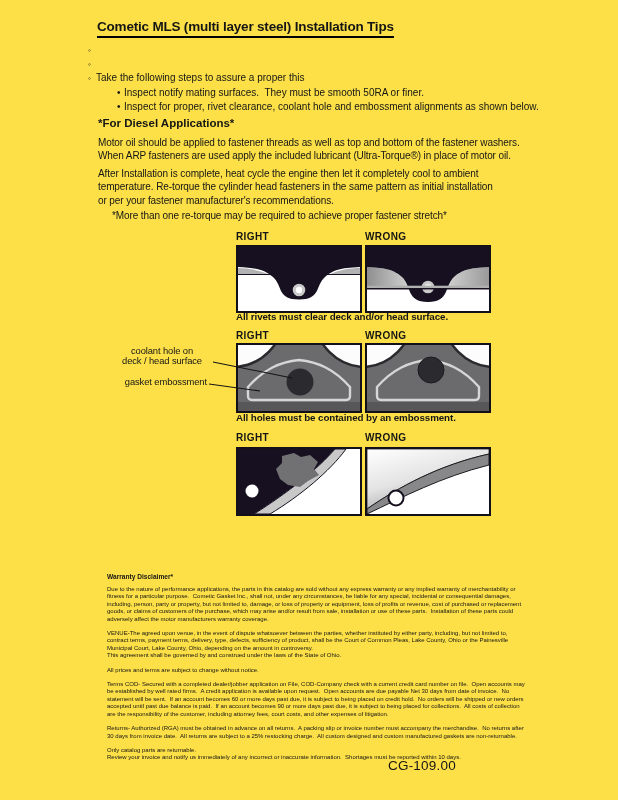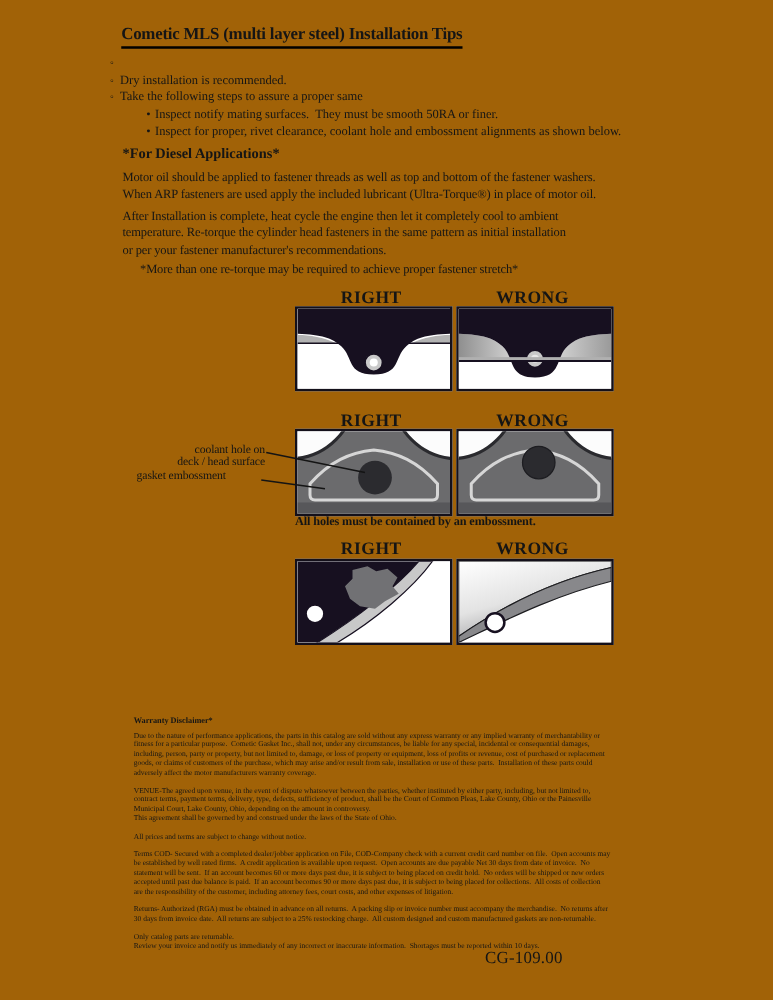--- a/index.html
+++ b/index.html
@@ -1,38 +1,38 @@
 <!DOCTYPE html>
 <html><head>
 <meta charset="utf-8">
 <style>
   html,body{margin:0;padding:0;background:#e8e8e8;}
   .page{
-    position:relative;width:618px;height:800px;background:#a16207;
-    font-family:Liberation Serif, serif;color:#151515;overflow:hidden;
+    position:relative;width:618px;height:800px;background:#fde047;
+    font-family:Liberation Sans, sans-serif;color:#151515;overflow:hidden;
     margin:0 auto;
   }
   .abs{position:absolute;}
   .page-title{
     left:97px;top:19px;font-size:13.5px;font-weight:bold;
     border-bottom:2px solid #000;padding-bottom:2px;letter-spacing:-0.2px;
     white-space:pre;
   }
   .tips{left:88px;top:44px;font-size:10px;line-height:13.7px;}
   .tip{display:flex;align-items:baseline;white-space:pre;}
   .tip .mark{width:8px;display:inline-block;}
   .tip.lvl1 .mark{font-size:8.5px;}
   .tip.lvl2{margin-left:29px;}
   .tip.lvl2 .mark{width:7px;font-size:10px;}
   .diesel-heading{left:98px;top:117px;font-size:11.5px;font-weight:bold;white-space:pre;}
   .body-par{font-size:10px;line-height:13.3px;white-space:pre;letter-spacing:-0.1px;}
   .p1{left:98px;top:136px;}
   .p2{left:98px;top:167px;}
   .p3{left:112px;top:209px;}
-  .fig-label{font-size:14px;font-weight:bold;letter-spacing:0.4px;text-align:center;width:122px;white-space:pre;}
+  .fig-label{font-size:10px;font-weight:bold;letter-spacing:0.4px;width:122px;white-space:pre;}
   .fig-box{width:122px;border:2px solid #14101a;background:#fff;line-height:0;}
   .fig-box svg{display:block;}
   .fig-caption{font-size:9.8px;font-weight:bold;white-space:pre-line;letter-spacing:-0.1px;}
   .annot{font-size:9.4px;line-height:9.8px;text-align:right;white-space:pre-line;letter-spacing:-0.1px;}
   .legal{left:107px;top:573px;width:485px;}
   .legal .lg-head{font-size:6.6px;font-weight:bold;margin:0 0 6px 0;white-space:pre;}
   .legal p{font-size:6px;line-height:7.4px;margin:0 0 7px 0;white-space:pre;letter-spacing:0;}
   .doc-code{left:388px;top:758px;font-size:13.5px;letter-spacing:0.2px;white-space:pre;}
 </style>
 </head>
@@ -41,25 +41,24 @@
 <div class="page">
 
   <div class="abs page-title">Cometic MLS (multi layer steel) Installation Tips</div>
 
   <div class="abs tips">
     <div class="tip lvl1">
       <span class="mark">◦</span>
     </div>
     <div class="tip lvl1">
       <span class="mark">◦</span>
-      <span>Dry installation is recommended.</span>
     </div>
     <div class="tip lvl1">
       <span class="mark">◦</span>
-      <span>Take the following steps to assure a proper same</span>
+      <span>Take the following steps to assure a proper this</span>
     </div>
     <div class="tip lvl2">
       <span class="mark">•</span>
       <span>Inspect notify mating surfaces.  They must be smooth 50RA or finer.</span>
     </div>
     <div class="tip lvl2">
       <span class="mark">•</span>
       <span>Inspect for proper, rivet clearance, coolant hole and embossment alignments as shown below.</span>
     </div>
   </div>
@@ -101,27 +100,28 @@
       <rect width="122" height="64" fill="#ffffff"></rect>
       <path d="M0,20 C20,21 27,23 35,30 C41,35.5 43,38.5 45.5,41.5 L0,41.5 Z" fill="url(#gBL)"></path>
       <path d="M122,20 C102,21 95,23 87,30 C81,35.5 79,38.5 76.5,41.5 L122,41.5 Z" fill="url(#gBR)"></path>
       <path d="M0,0 H122 V20 C102,21 95,23 87,30 C77,39 83,55 61,55 C39,55 45,39 35,30 C27,23 20,21 0,20 Z" fill="#171020"></path>
       <circle cx="61" cy="40" r="7" fill="#c9c9c9" stroke="#171020" stroke-width="1.4"></circle>
       <circle cx="61" cy="40" r="3.2" fill="#e8e8e8"></circle>
       <rect x="0" y="38.7" width="122" height="2.6" fill="#b0b0b0"></rect>
       <line x1="0" y1="41.8" x2="122" y2="41.8" stroke="#171020" stroke-width="1.6"></line>
     </svg>
   </div>
+  <div class="abs fig-caption" style="left:236px;top:311px;">All rivets must clear deck and/or head surface.</div>
 
   <div class="abs fig-label" style="left:236px;top:330px;">RIGHT</div>
   <div class="abs fig-label" style="left:365px;top:330px;">WRONG</div>
 
-  <div class="abs annot" style="left:112px;top:356px;width:100px;">coolant hole on
+  <div class="abs annot" style="left:112px;top:346px;width:100px;text-align:center;">coolant hole on
 deck / head surface</div>
-  <div class="abs annot" style="left:95px;top:377px;width:100px;text-align:center;">gasket embossment</div>
+  <div class="abs annot" style="left:107px;top:377px;width:100px;">gasket embossment</div>
 
   <div class="abs fig-box" style="left:236px;top:343px;">
     <svg width="122" height="66" viewBox="0 0 122 66">
       <rect width="122" height="66" fill="#6b6b6d"></rect>
       <rect y="57" width="122" height="9" fill="#57575a"></rect>
       <circle cx="-6" cy="-30" r="52" fill="#fcfcfc" stroke="#2a2a2e" stroke-width="2.5"></circle>
       <circle cx="128" cy="-30" r="52" fill="#fcfcfc" stroke="#2a2a2e" stroke-width="2.5"></circle>
       <path d="M14,55 Q10,55 10,51 L10,42 C26,24 42,17 61,15 C80,17 96,24 112,42 L112,51 Q112,55 108,55 Z" fill="none" stroke="#d6d6d6" stroke-width="2.4"></path>
       <circle cx="62" cy="37" r="13.5" fill="#2b2b2f"></circle>
     </svg>

